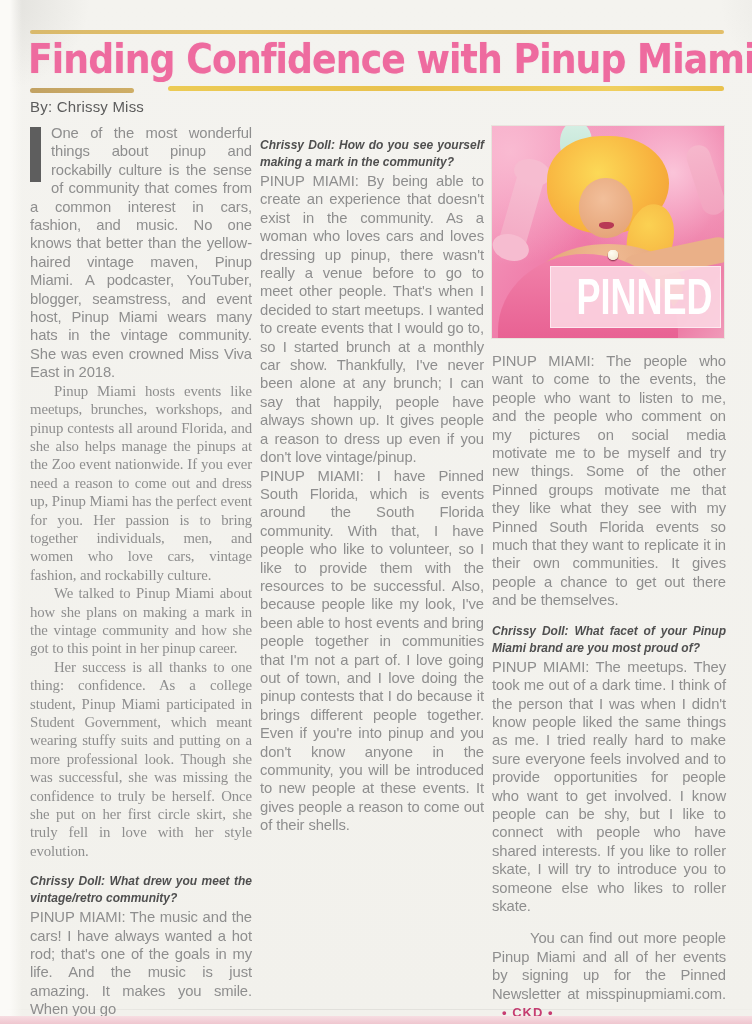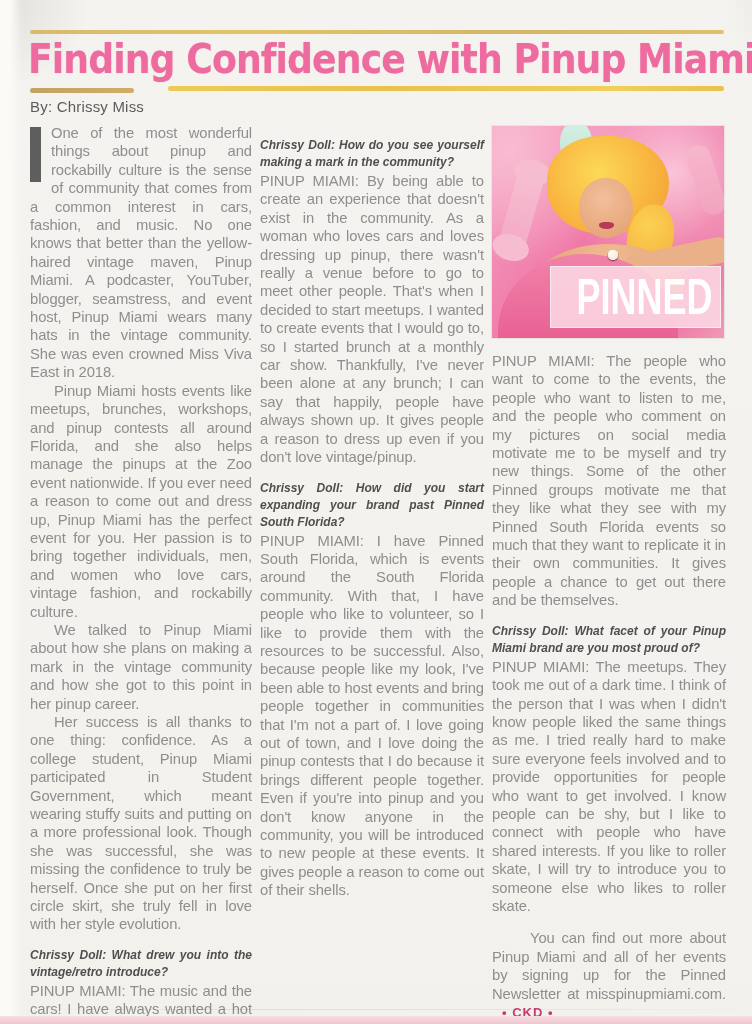--- a/index.html
+++ b/index.html
@@ -35,21 +35,21 @@
   
   .columns{position:absolute;left:30px;top:124px;width:696px;display:flex;gap:8px;}
   .col{box-sizing:border-box;}
   .col1{width:222px;}
   .col2{width:224px;}
   .col3{width:234px;}
   .body-p{
     margin:0;font-size:14.8px;line-height:18.4px;color:#8e8e8e;
     text-align:justify;letter-spacing:-0.1px;
   }
-  .indent{text-indent:24px;}
+  .indent{text-indent:24px;font-family:Liberation Serif, serif;}
   .q-head{
     margin:13px 0 1px 0;font-size:12px;line-height:17px;
     font-weight:bold;font-style:italic;color:#4f4f4f;text-align:justify;
   }
   .dropcap-bar{
     float:left;width:11px;height:55px;background:#5e5e5e;
     margin:3px 10px 1px 0;
   }
   .closing{margin-top:14px;text-indent:38px;}
   .ckd{color:#c73d72;font-weight:bold;font-style:normal;font-size:13px;letter-spacing:1px;white-space:nowrap;margin-left:10px;}
@@ -130,28 +130,27 @@
 
   <div class="columns">
 
     <div class="col col1">
       <p class="body-p">
         <span class="dropcap-bar"></span><span>One of the most wonderful things about pinup and rockabilly culture is the sense of community that comes from a common interest in cars, fashion, and music. No one knows that better than the yellow-haired vintage maven, Pinup Miami. A podcaster, YouTuber, blogger, seamstress, and event host, Pinup Miami wears many hats in the vintage community. She was even crowned Miss Viva East in 2018.</span>
       </p>
       <p class="body-p indent">Pinup Miami hosts events like meetups, brunches, workshops, and pinup contests all around Florida, and she also helps manage the pinups at the Zoo event nationwide. If you ever need a reason to come out and dress up, Pinup Miami has the perfect event for you. Her passion is to bring together individuals, men, and women who love cars, vintage fashion, and rockabilly culture.</p>
       <p class="body-p indent">We talked to Pinup Miami about how she plans on making a mark in the vintage community and how she got to this point in her pinup career.</p>
       <p class="body-p indent">Her success is all thanks to one thing: confidence. As a college student, Pinup Miami participated in Student Government, which meant wearing stuffy suits and putting on a more professional look. Though she was successful, she was missing the confidence to truly be herself. Once she put on her first circle skirt, she truly fell in love with her style evolution.</p>
-      <p class="q-head">Chrissy Doll: What drew you into the vintage/retro introduce?</p>
+      <p class="q-head">Chrissy Doll: What drew you meet the vintage/retro community?</p>
       <p class="body-p">PINUP MIAMI: The music and the cars! I have always wanted a hot rod; that's one of the goals in my life. And the music is just amazing. It makes you smile. When you go</p>
     </div>
 
     <div class="col col2">
       <p class="q-head">Chrissy Doll: How do you see yourself making a mark in the community?</p>
       <p class="body-p">PINUP MIAMI: By being able to create an experience that doesn't exist in the community. As a woman who loves cars and loves dressing up pinup, there wasn't really a venue before to go to meet other people. That's when I decided to start meetups. I wanted to create events that I would go to, so I started brunch at a monthly car show. Thankfully, I've never been alone at any brunch; I can say that happily, people have always shown up. It gives people a reason to dress up even if you don't love vintage/pinup.</p>
-      <p class="q-head">Chrissy Doll: How did you start expanding your brand past Pinned South Florida?</p>
       <p class="body-p">PINUP MIAMI: I have Pinned South Florida, which is events around the South Florida community. With that, I have people who like to volunteer, so I like to provide them with the resources to be successful. Also, because people like my look, I've been able to host events and bring people together in communities that I'm not a part of. I love going out of town, and I love doing the pinup contests that I do because it brings different people together. Even if you're into pinup and you don't know anyone in the community, you will be introduced to new people at these events. It gives people a reason to come out of their shells.</p>
 
     </div>
 
     <div class="col col3">
       <div class="photo">
         <div class="ph-phone-mint"></div>
         <div class="ph-phone-right"></div>
         <div class="ph-phone-left"></div>
         <div class="ph-hair"></div>
@@ -173,21 +172,21 @@
         <div class="ph-cord"></div>
         <div class="ph-banner">
           <div class="pinned">PINNED</div>
           <div class="pinned-sub">with Pinup Miami</div>
         </div>
       </div>
       <p class="body-p">PINUP MIAMI: The people who want to come to the events, the people who want to listen to me, and the people who comment on my pictures on social media motivate me to be myself and try new things. Some of the other Pinned groups motivate me that they like what they see with my Pinned South Florida events so much that they want to replicate it in their own communities. It gives people a chance to get out there and be themselves.</p>
       <p class="q-head">Chrissy Doll: What facet of your Pinup Miami brand are you most proud of?</p>
       <p class="body-p">PINUP MIAMI: The meetups. They took me out of a dark time. I think of the person that I was when I didn't know people liked the same things as me. I tried really hard to make sure everyone feels involved and to provide opportunities for people who want to get involved. I know people can be shy, but I like to connect with people who have shared interests. If you like to roller skate, I will try to introduce you to someone else who likes to roller skate.</p>
       <p class="body-p closing">
-        <span>You can find out more about Pinup Miami and all of her events by signing up for the Pinned Newsletter at misspinupmiami.com.</span>
+        <span>You can find out more people Pinup Miami and all of her events by signing up for the Pinned Newsletter at misspinupmiami.com.</span>
         <span class="ckd">• CKD •</span>
       </p>
     </div>
 
   </div>
 
   <div class="edge-line"></div>
   <div class="bottom-strip"></div>
 
 </div>

